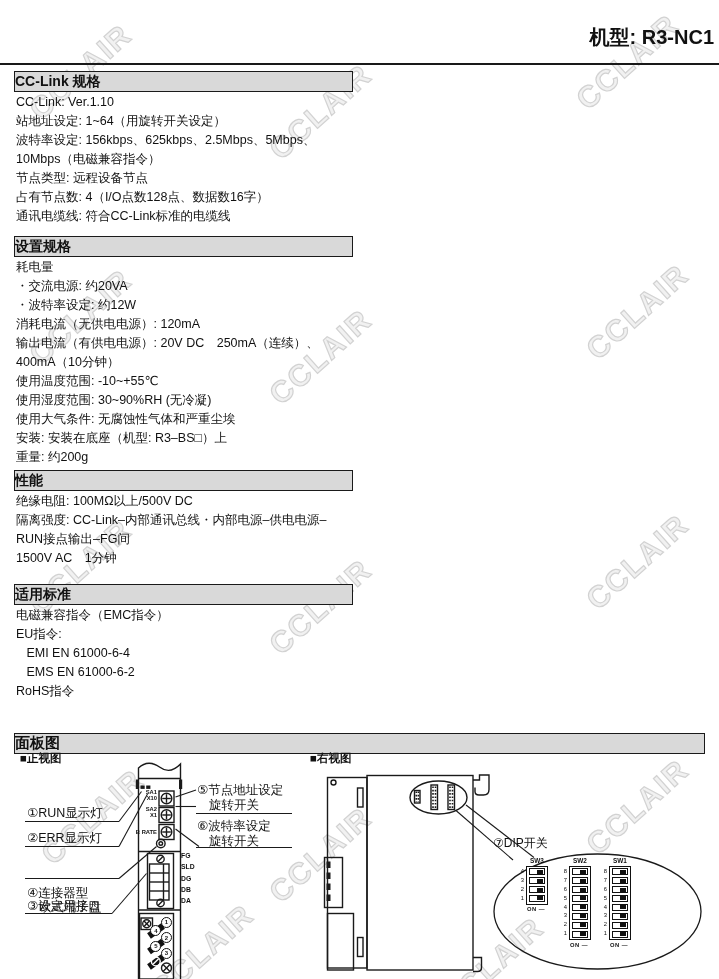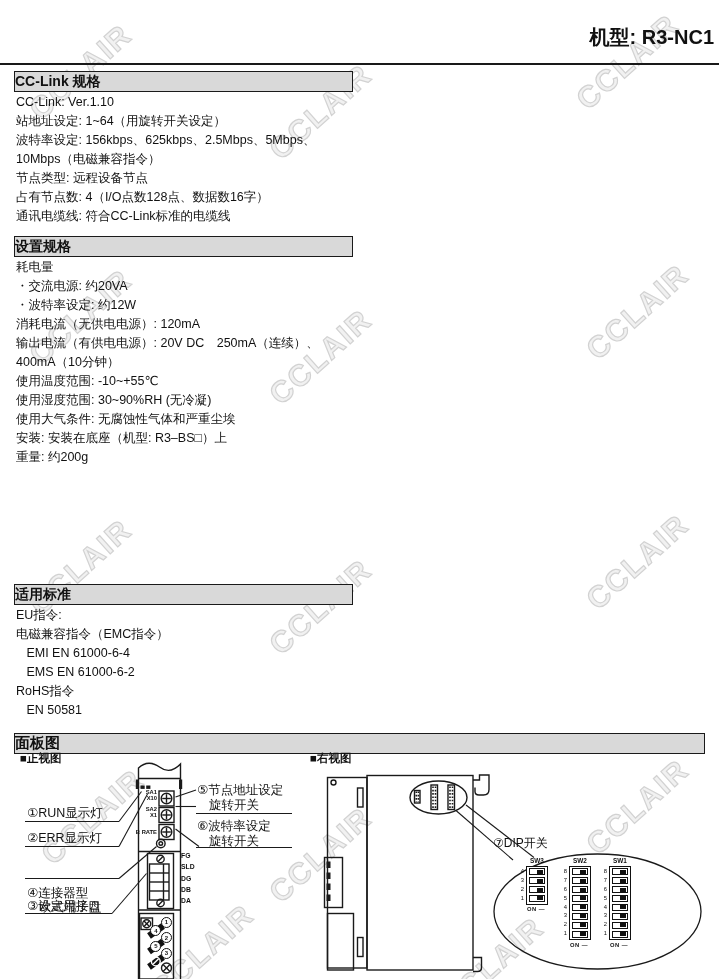--- a/index.html
+++ b/index.html
@@ -105,30 +105,38 @@
       <div class="ln">输出电流（有供电电源）: 20V DC　250mA（连续）、</div>
       <div class="ln">400mA（10分钟）</div>
       <div class="ln">使用温度范围: -10~+55℃</div>
       <div class="ln">使用湿度范围: 30~90%RH (无冷凝)</div>
       <div class="ln">使用大气条件: 无腐蚀性气体和严重尘埃</div>
       <div class="ln">安装: 安装在底座（机型: R3–BS□）上</div>
       <div class="ln">重量: 约200g</div>
     </div>
   </div>
 
+  <div class="sec" style="top:470px">
+    <div class="sec-head">性能</div>
+    <div class="sec-body">
+      <div class="ln">绝缘电阻: 100MΩ以上/500V DC</div>
+      <div class="ln">隔离强度: CC-Link–内部通讯总线・内部电源–供电电源–</div>
+      <div class="ln">RUN接点输出–FG间</div>
+      <div class="ln">1500V AC　1分钟</div>
+    </div>
+  </div>
 
   <div class="sec" style="top:584px">
     <div class="sec-head">适用标准</div>
     <div class="sec-body">
+      <div class="ln">电磁兼容指令（EMC指令）</div>
       <div class="ln">EU指令:</div>
-      <div class="ln">电磁兼容指令（EMC指令）</div>
       <div class="ln">   EMI EN 61000-6-4</div>
       <div class="ln">   EMS EN 61000-6-2</div>
       <div class="ln">RoHS指令</div>
-      <div class="ln">   EN 50581</div>
     </div>
   </div>
 
   <div class="sec" style="top:733px">
     <div class="sec-head panel-head">面板图</div>
   </div>
   <div class="vlabel" id="vlabel-front">■正视图</div>
   <div class="vlabel" id="vlabel-right">■右视图</div>
 
   <svg class="diagram" width="719" height="979" viewBox="0 0 719 979">

